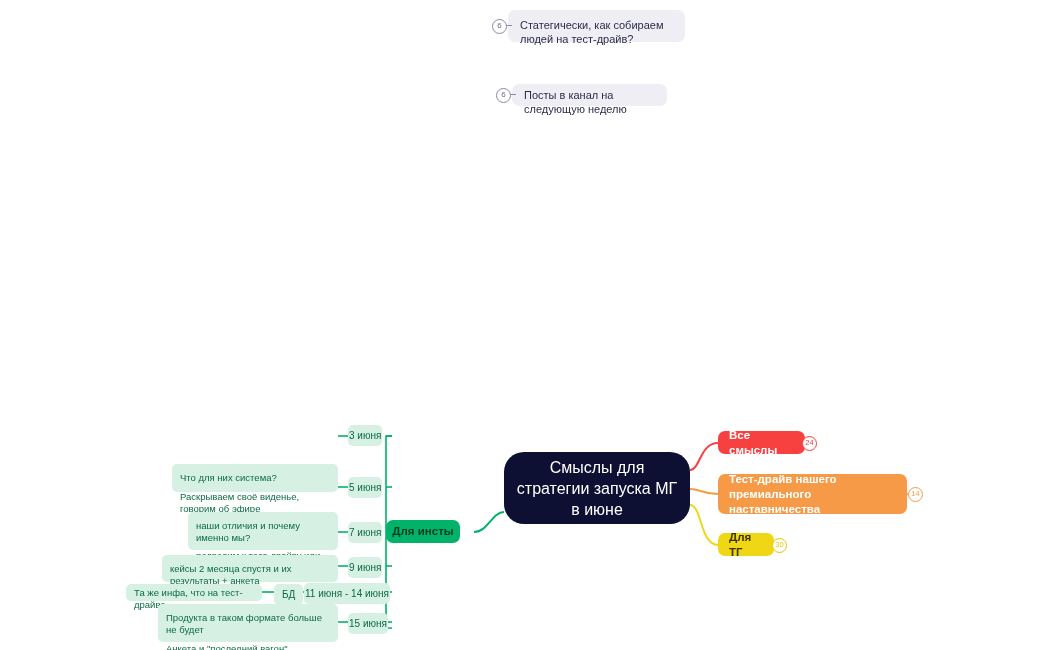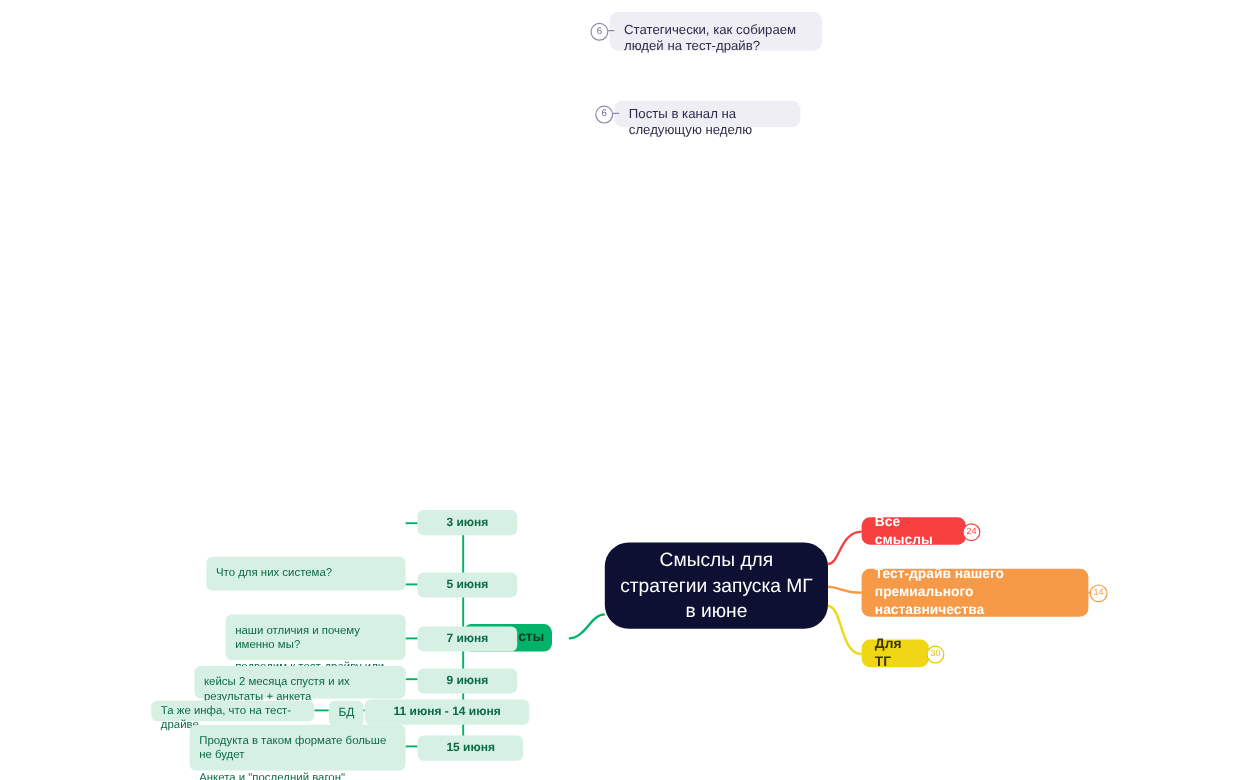--- a/index.html
+++ b/index.html
@@ -136,24 +136,23 @@
   }
 
   
   .date-chip {
     position: absolute;
     background: #d6f0e4;
     border-radius: 5px;
     color: #0b6b45;
     font-size: 10px;
     line-height: 13px;
-    padding: 4px 24px;
+    padding: 4px 1px;
     box-sizing: border-box;
     white-space: nowrap;
-    font-weight: bold;
   }
 
   
   .leafgroup {
     position: absolute;
     background: #d6f0e4;
     border-radius: 5px;
     box-sizing: border-box;
     padding: 5px 8px;
   }
@@ -260,20 +259,21 @@
   <div class="date-chip" style="left:304px; top:583px;">
     <span>11 июня - 14 июня</span>
   </div>
   <div class="date-chip" style="left:348px; top:613px;">
     <span>15 июня</span>
   </div>
 
 
   <div class="leafgroup" style="left:172px; top:464px; width:166px; height:28px;">
     <div class="leaf">Что для них система?</div>
+    <div class="leaf" style="margin-top:7px;">Раскрываем своё виденье, говорим об эфире</div>
   </div>
 
   <div class="leafgroup" style="left:188px; top:512px; width:150px; height:38px;">
     <div class="leaf">наши отличия и почему именно мы?</div>
     <div class="leaf" style="margin-top:6px;">подводим к тест-драйву или бд</div>
   </div>
 
   <div class="leafgroup" style="left:162px; top:555px; width:176px; height:27px;">
     <div class="leaf">кейсы 2 месяца спустя и их результаты + анкета</div>
   </div>

